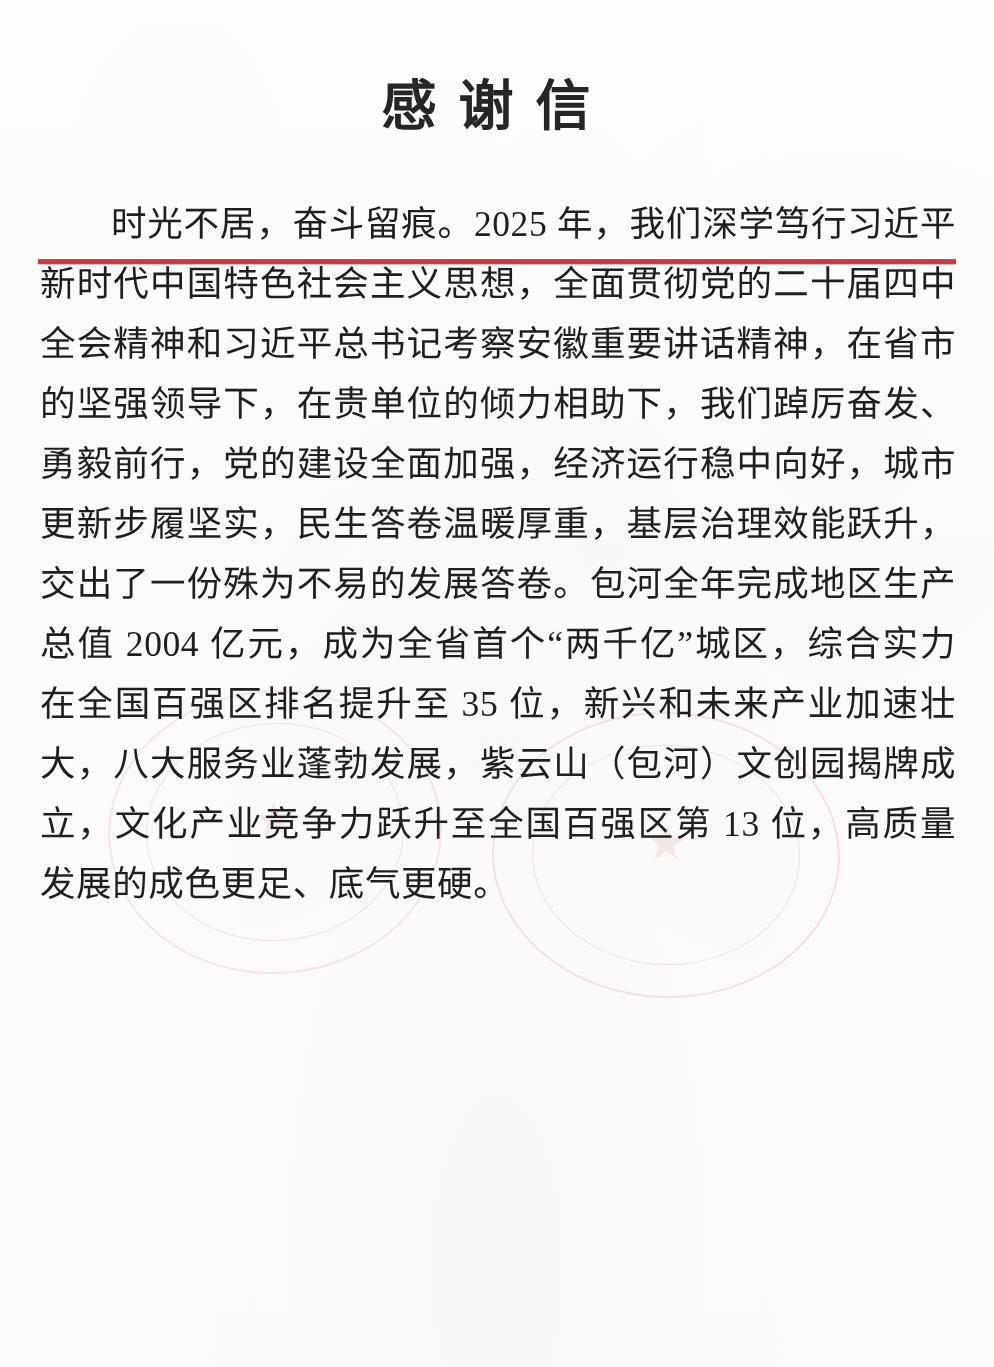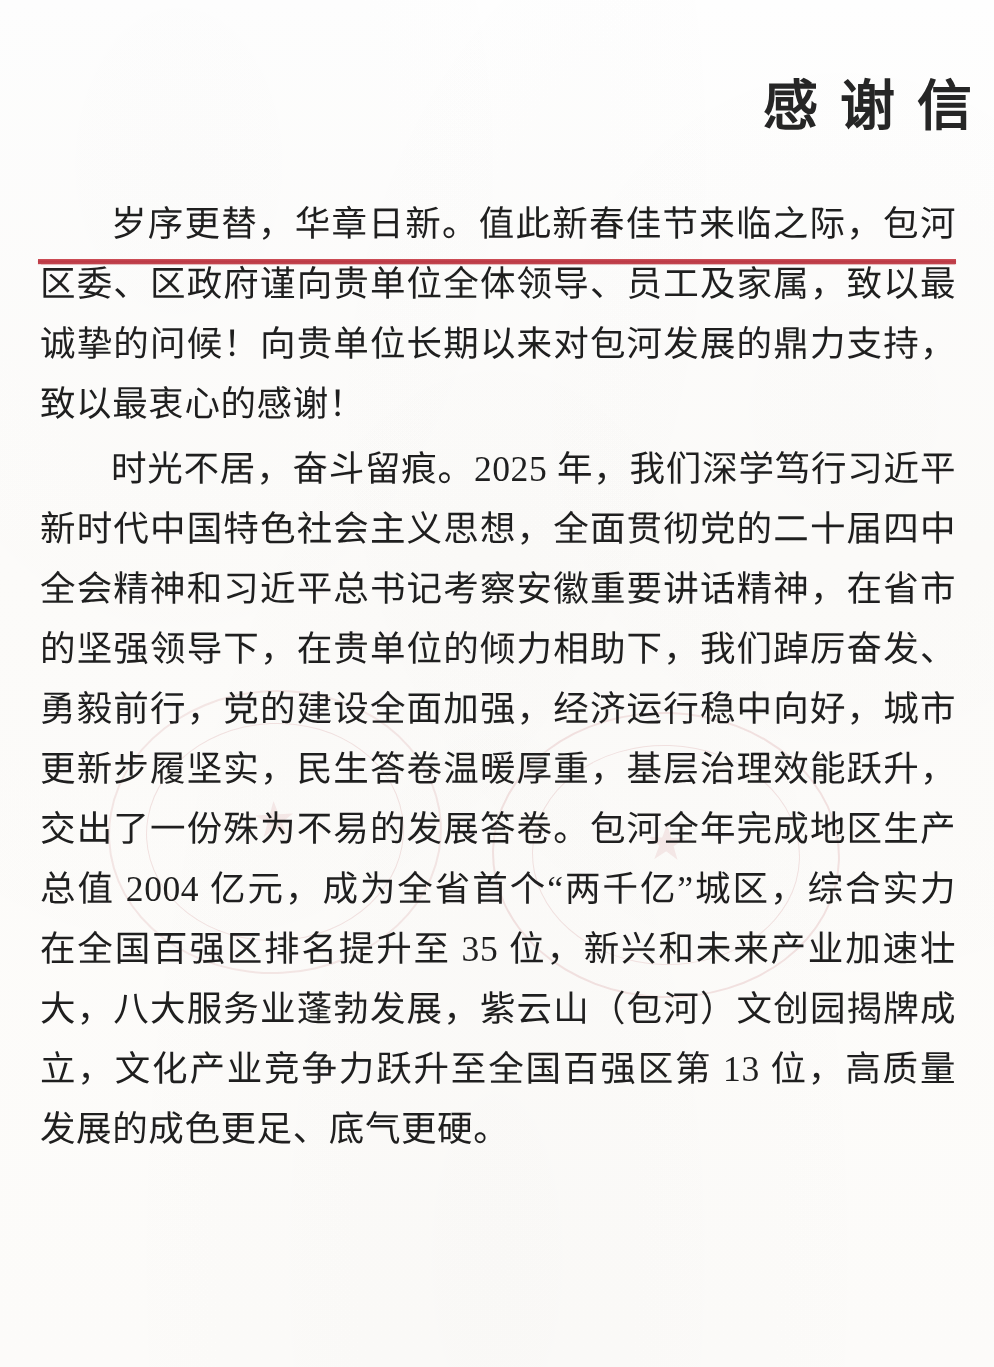--- a/index.html
+++ b/index.html
@@ -115,21 +115,21 @@
     background: linear-gradient(180deg, #cf5058 0%, #bc3945 45%, #c2454f 100%);
     z-index: 2;
     box-shadow: 0 0.5px 1px rgba(190, 60, 70, 0.35);
   }
 
   
   .doc-title {
     position: relative;
     z-index: 2;
     margin-top: 76px;
-    text-align: right;
+    text-align: center;
     font-family: "Liberation Serif", "DejaVu Serif", serif;
     font-weight: 700;
     font-size: 55px;
     line-height: 62px;
     letter-spacing: 22px;
     color: #262626;
   }
 
   
   .letter-body {
@@ -167,17 +167,16 @@
     <div class="seal-inner-ring"></div>
     <div class="seal-star">★</div>
   </div>
 
 
   <div class="letterhead-rule"></div>
 
   <h1 class="doc-title">感谢信</h1>
 
   <main class="letter-body">
-    <p class="letter-paragraph" id="letter-paragraph-0">岁序更替，华章日新。值此新春佳节来临之际，包河区委、区政府谨向贵单位全体领导、员工及家属，致以最诚挚的问候！向贵单位长期以来对包河发展的鼎力支持，致以最衷心的感谢！</p>
     <p class="letter-paragraph" id="letter-paragraph-1">时光不居，奋斗留痕。2025 年，我们深学笃行习近平新时代中国特色社会主义思想，全面贯彻党的二十届四中全会精神和习近平总书记考察安徽重要讲话精神，在省市的坚强领导下，在贵单位的倾力相助下，我们踔厉奋发、勇毅前行，党的建设全面加强，经济运行稳中向好，城市更新步履坚实，民生答卷温暖厚重，基层治理效能跃升，交出了一份殊为不易的发展答卷。包河全年完成地区生产总值 2004 亿元，成为全省首个“两千亿”城区，综合实力在全国百强区排名提升至 35 位，新兴和未来产业加速壮大，八大服务业蓬勃发展，紫云山（包河）文创园揭牌成立，文化产业竞争力跃升至全国百强区第 13 位，高质量发展的成色更足、底气更硬。</p>
   </main>
 
 </div>
 
 </body></html>

